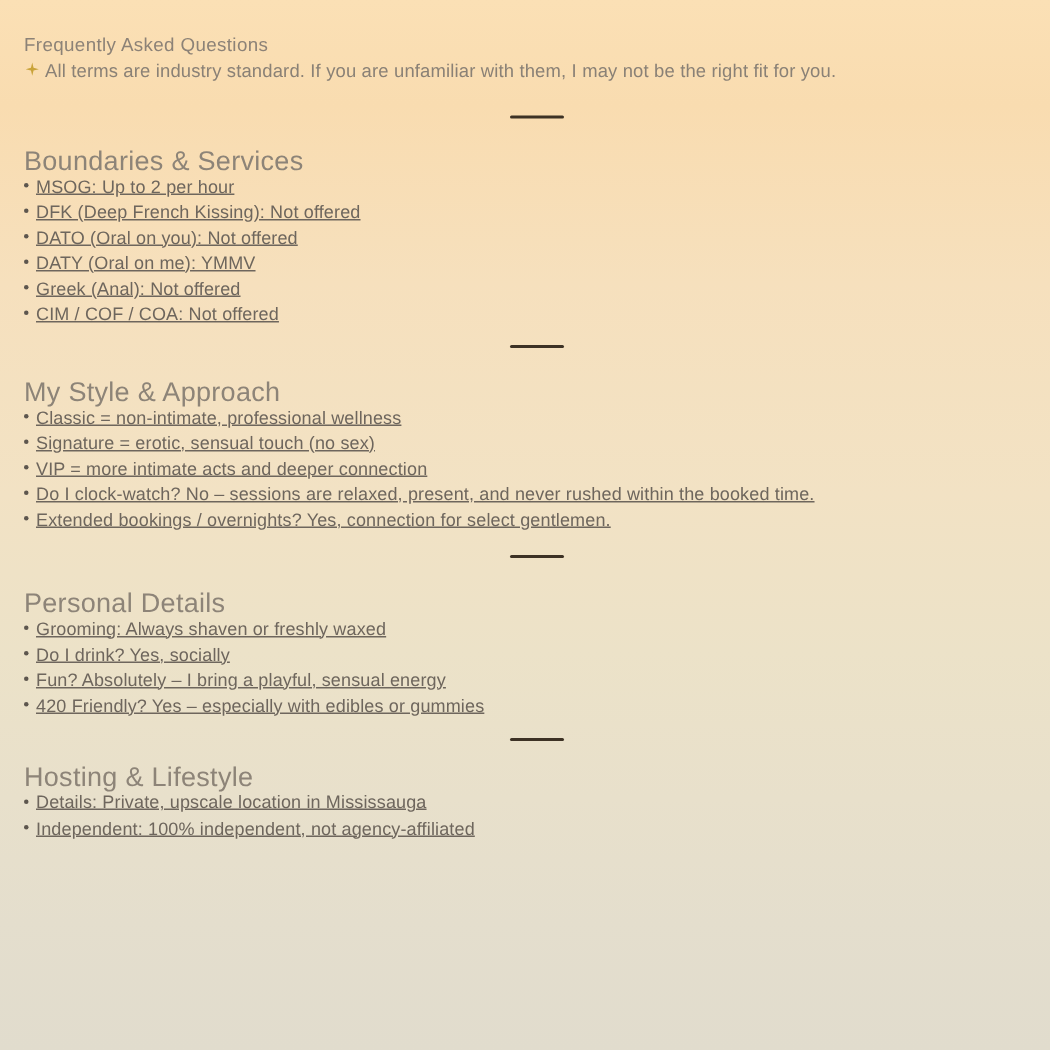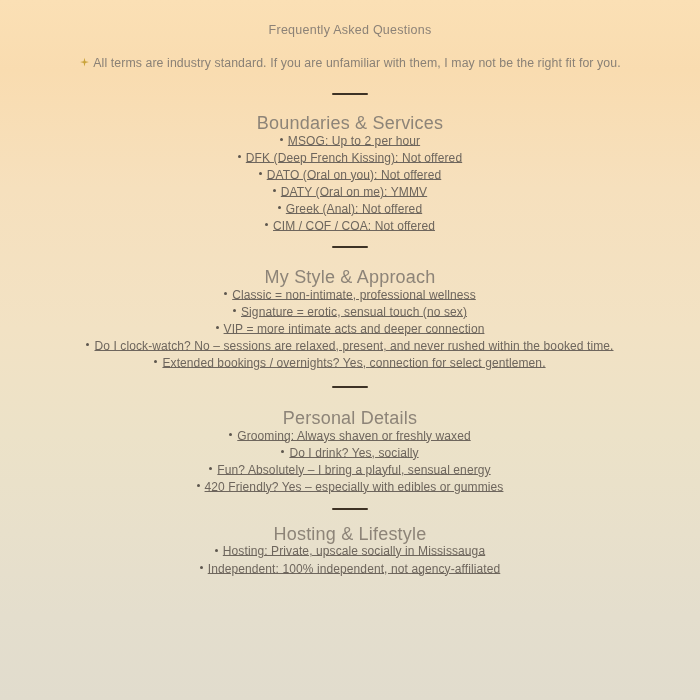--- a/index.html
+++ b/index.html
@@ -21,34 +21,35 @@
         #e4decd 88%,
         #e1dccd 100%);
     -webkit-font-smoothing: antialiased;
   }
 
   .page {
     width: 700px;
     height: 700px;
     box-sizing: border-box;
     position: relative;
-    text-align: center;
+    text-align: left;
+    padding-left: 16px;
   }
 
   .doc-title {
     font-size: 12.5px;
     color: #8c8277;
     letter-spacing: 0.25px;
     padding-top: 23px;
     line-height: 15px;
     font-weight: 400;
   }
 
   .intro-row {
-    margin-top: 18px;
+    margin-top: 2px;
     font-size: 12.3px;
     color: #8a8176;
     line-height: 15px;
     letter-spacing: 0.1px;
     display: block;
   }
 
   .sparkle-icon {
     display: inline-block;
     vertical-align: middle;
@@ -173,18 +174,18 @@
       <li class="bullet-item"><span class="bullet-dot"></span><span class="bullet-text">Fun? Absolutely – I bring a playful, sensual energy</span></li>
       <li class="bullet-item"><span class="bullet-dot"></span><span class="bullet-text">420 Friendly? Yes – especially with edibles or gummies</span></li>
     </ul>
   </div>
 
   <div class="divider div-4"></div>
 
   <div class="section sec-4">
     <div class="section-heading">Hosting &amp; Lifestyle</div>
     <ul class="bullet-list">
-      <li class="bullet-item"><span class="bullet-dot"></span><span class="bullet-text">Hosting: Private, upscale socially in Mississauga</span></li>
+      <li class="bullet-item"><span class="bullet-dot"></span><span class="bullet-text">Details: Private, upscale location in Mississauga</span></li>
       <li class="bullet-item"><span class="bullet-dot"></span><span class="bullet-text">Independent: 100% independent, not agency-affiliated</span></li>
     </ul>
   </div>
 
 </div>
 
 </body></html>

